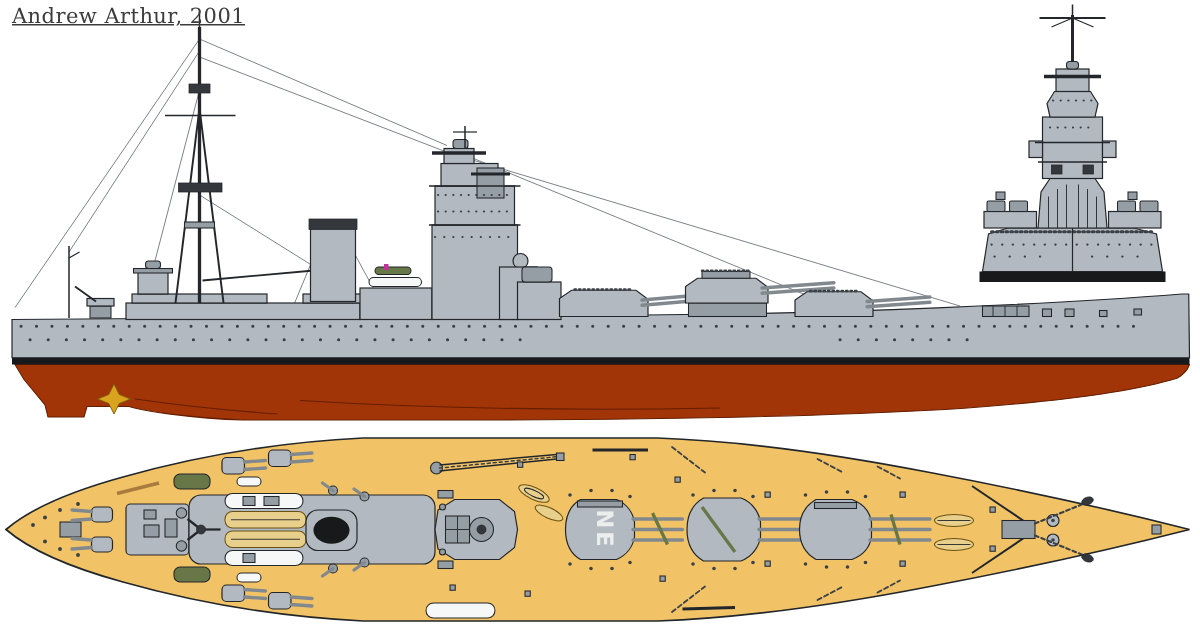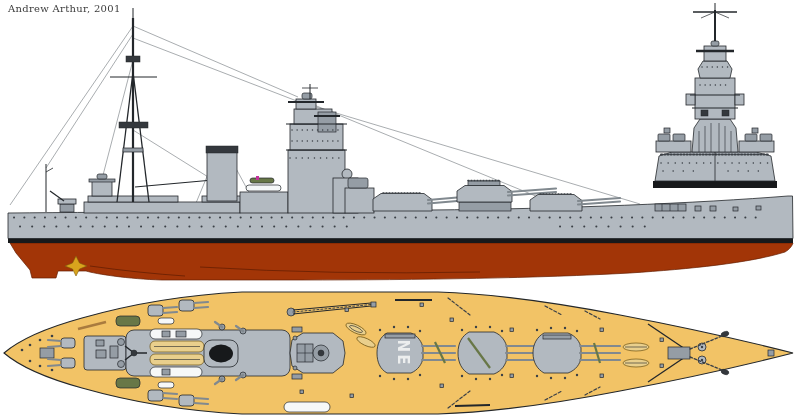--- a/index.html
+++ b/index.html
@@ -1,19 +1,19 @@
 <!DOCTYPE html>
 <html style="--paper: #ffffff; --hull-gray: #b2b9c0; --hull-gray-dark: #959da5; --outline: #23272b; --boot-black: #17191b; --underwater-red: #a23507; --underwater-red-dark: #641e02; --deck-tan: #f2c366; --funnel-dark: #34383d; --funnel-hole: #17191b; --olive: #687747; --boat-white: #f6f8f8; --boat-tan: #e9cf8c; --propeller-gold: #d9a31d; --rigging: #62686e; --port-dot: #3b4046; --barrel-gray: #81898f; --letters: #eceeee; --credit-text: #3c3c3c; --flag-magenta: #c3329b; --spar-brown: #a97b3e;"><head>
 <meta charset="utf-8">
 <style>
   html,body{margin:0;padding:0;background:#fff;}
   .canvas{position:relative;width:800px;height:418px;background:var(--paper);overflow:hidden;
           font-family:"DejaVu Sans",sans-serif;}
   .credit{position:absolute;left:8px;top:3px;font-family:"DejaVu Serif",serif;
-          font-size:10px;letter-spacing:.3px;color:var(--credit-text);}
+          font-size:14px;letter-spacing:.3px;color:var(--credit-text);text-decoration:underline;}
   svg{position:absolute;left:0;top:0;}
   .f-gray{fill:var(--hull-gray);stroke:var(--outline);stroke-width:.8;}
   .f-gray2{fill:var(--hull-gray-dark);stroke:var(--outline);stroke-width:.7;}
   .f-dark{fill:var(--funnel-dark);stroke:var(--outline);stroke-width:.5;}
   .f-black{fill:var(--boot-black);stroke:none;}
   .f-red{fill:var(--underwater-red);stroke:var(--underwater-red-dark);stroke-width:.7;}
   .redline{stroke:var(--underwater-red-dark);stroke-width:.8;fill:none;}
   .f-tan{fill:var(--deck-tan);stroke:var(--outline);stroke-width:1.1;}
   .f-olive{fill:var(--olive);stroke:var(--outline);stroke-width:.7;}
   .f-white{fill:var(--boat-white);stroke:var(--outline);stroke-width:.7;}

